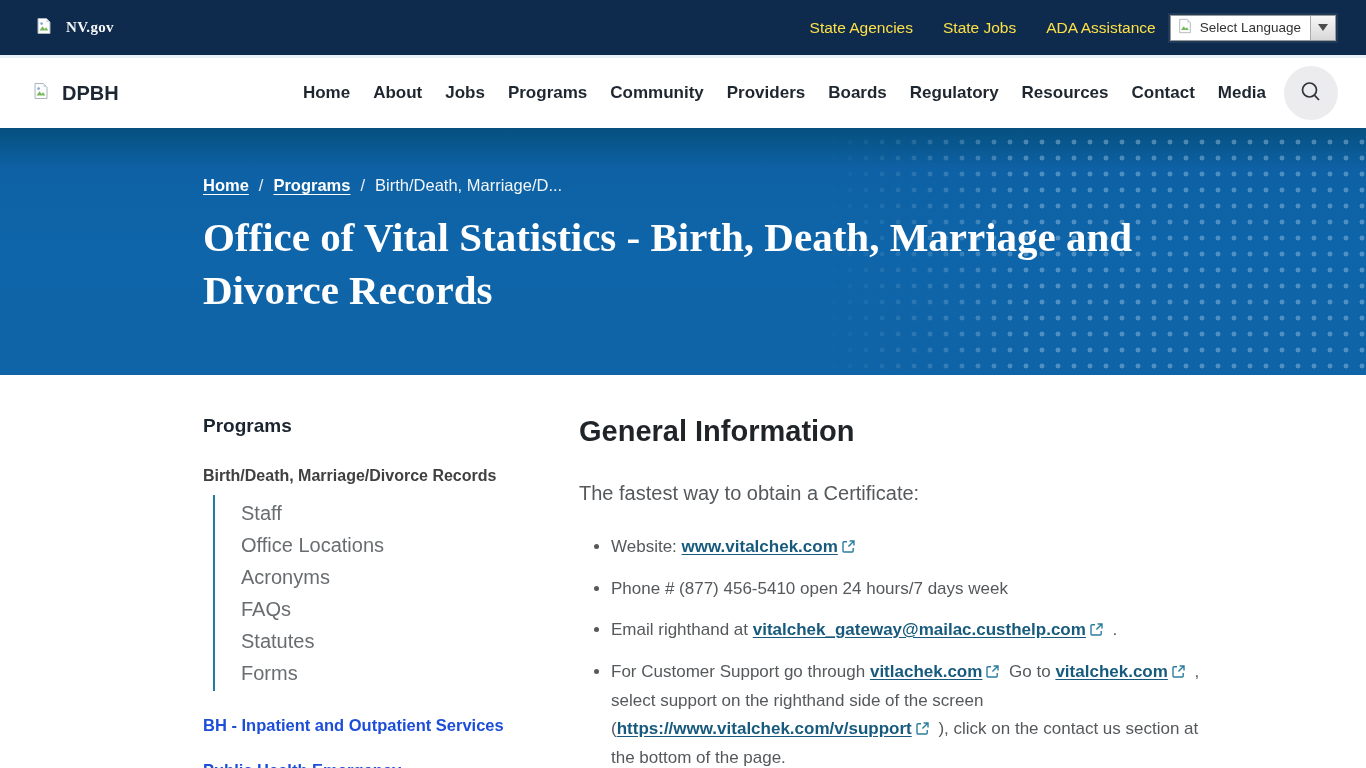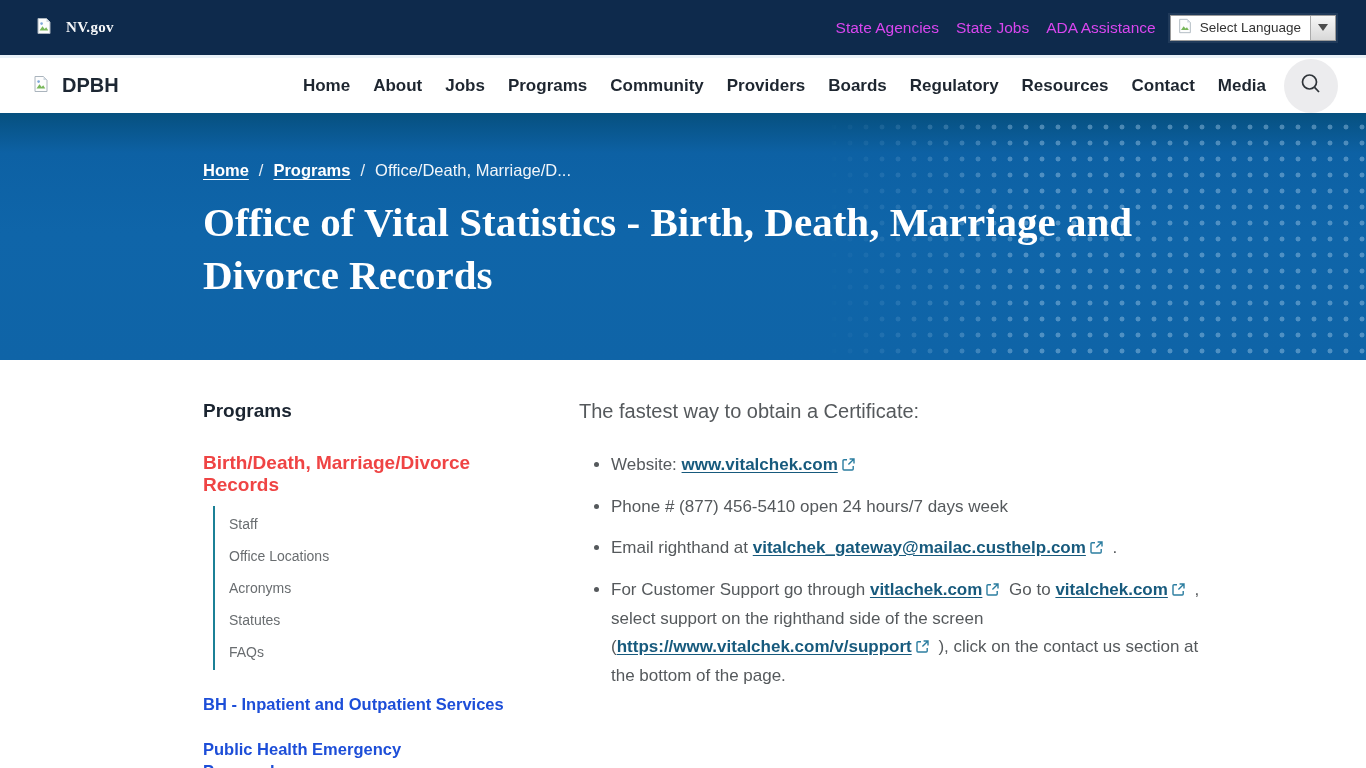--- a/index.html
+++ b/index.html
@@ -17,22 +17,22 @@
     display:flex; align-items:center;
     padding:0 30px 0 35px;
   }
   .topbar-brand { display:flex; align-items:center; gap:13px; text-decoration:none; }
   .topbar-brand-text {
     color:#f4f6f8; font-family:"Liberation Serif", serif;
     font-size:15px; font-weight:700; letter-spacing:.3px;
   }
   .topbar-right { margin-left:auto; display:flex; align-items:center; }
   .tb-link {
-    color:#d946ef; font-size:15.5px; text-decoration:none;
-    margin-left:17px; white-space:nowrap;
+    color:#fde047; font-size:15.5px; text-decoration:none;
+    margin-left:30px; white-space:nowrap;
   }
   .lang-widget {
     margin-left:14px; height:26px; background:#ffffff;
     border:1px solid #9a9a9a; display:flex; align-items:stretch;
     box-shadow:0 0 0 2px rgba(255,255,255,.08);
   }
   .lang-main { display:flex; align-items:center; gap:7px; padding:0 9px 0 6px; }
   .lang-text { font-size:13.5px; color:#333; white-space:nowrap; }
   .lang-arrow {
     width:25px; border-left:1px solid #ababab;
@@ -40,21 +40,21 @@
     display:flex; align-items:center; justify-content:center;
   }
   .lang-arrow::after {
     content:""; width:0; height:0;
     border-left:5px solid transparent; border-right:5px solid transparent;
     border-top:7px solid #4c4c4c;
   }
 
   
   .nav {
-    height:58px; background:#ffffff;
+    height:73px; background:#ffffff;
     border-top:3px solid #e9f1f8;
     display:flex; align-items:center;
     padding:0 28px 0 32px;
   }
   .nav-brand { display:flex; align-items:center; gap:12px; text-decoration:none; }
   .nav-brand-text { color:#1d2733; font-size:20px; font-weight:600; }
   .nav-items { margin-left:auto; display:flex; align-items:center; gap:23px; }
   .nav-link {
     color:#1e2630; font-size:17px; font-weight:600;
     text-decoration:none; white-space:nowrap;
@@ -90,29 +90,29 @@
     font-size:41px; line-height:1.3; font-weight:700;
   }
 
   
   .content { display:flex; padding:40px 0 0 203px; }
 
   .sidebar { width:312px; margin-right:64px; flex-shrink:0; }
   .sb-heading { margin:0 0 30px; font-size:19px; font-weight:700; color:#1a2430; }
   .sb-active {
     display:block; margin:8px 0 10px; text-decoration:none;
-    color:#ef4444; font-size:19px; font-weight:600;
+    color:#404040; font-size:16px; font-weight:600;
   }
   .sb-sub {
     list-style:none; margin:0 0 4px 10px; padding:2px 0;
     border-left:2px solid #1b8096;
   }
   .sb-sub a {
     display:block; padding:6px 0 6px 14px;
-    color:#696d70; font-size:14px; text-decoration:none; line-height:20px;
+    color:#696d70; font-size:20px; text-decoration:none; line-height:20px;margin-left:12px;
   }
   .sb-other {
     display:block; margin-top:24px; text-decoration:none;
     color:#1d4ed8; font-size:16.5px; font-weight:600; line-height:1.3;
   }
 
   .main { width:640px; }
   .main-heading { margin:0 0 34px; font-size:29px; font-weight:700; color:#1f2428; }
   .intro { margin:0 0 28px; font-size:20px; color:#55595c; }
   .bullets { margin:0; padding-left:32px; font-size:17px; color:#55595c; line-height:1.65; }
@@ -194,21 +194,21 @@
 
 <section class="hero">
   <div class="hero-dots"></div>
   <div class="hero-inner">
     <nav class="breadcrumb">
 
     <a class="bc-link">Home</a>
         <span class="bc-sep">/</span>
         <a class="bc-link">Programs</a>
         <span class="bc-sep">/</span>
-        <span class="bc-current">Office/Death, Marriage/D...</span>
+        <span class="bc-current">Birth/Death, Marriage/D...</span>
       </nav>
     <h1 class="hero-title">Office of Vital Statistics - Birth, Death, Marriage and Divorce Records</h1>
   </div>
 </section>
 
 <div class="content">
 
   <aside class="sidebar">
     <h2 class="sb-heading">Programs</h2>
     <a class="sb-active">Birth/Death, Marriage/Divorce Records</a>
@@ -217,34 +217,38 @@
     <li>
           <a>Staff</a>
         </li>
         <li>
           <a>Office Locations</a>
         </li>
         <li>
           <a>Acronyms</a>
         </li>
         <li>
+          <a>FAQs</a>
+        </li>
+        <li>
           <a>Statutes</a>
         </li>
         <li>
-          <a>FAQs</a>
+          <a>Forms</a>
         </li>
       </ul>
     <div>
 
     <a class="sb-other">BH - Inpatient and Outpatient Services</a>
         <a class="sb-other">Public Health Emergency Preparedness...</a>
       </div>
   </aside>
 
   <main class="main">
+    <h2 class="main-heading">General Information</h2>
     <p class="intro">The fastest way to obtain a Certificate:</p>
     <ul class="bullets">
 
     <li><span>Website: </span><a class="body-link">www.vitalchek.com</a><span class="ext-icon"><svg width="13" height="13" viewBox="0 0 13 13" fill="none">
               <path d="M5 1.8H2a1 1 0 0 0-1 1V11a1 1 0 0 0 1 1h8.2a1 1 0 0 0 1-1V8" stroke="#2b7da0" stroke-width="1.4"></path>
               <path d="M7.6 1h4.4v4.4M12 1L6.4 6.6" stroke="#2b7da0" stroke-width="1.4"></path>
             </svg></span></li>
         <li><span>Phone # (877) 456-5410 open 24 hours/7 days week</span></li>
         <li><span>Email righthand at </span><a class="body-link">vitalchek_gateway@mailac.custhelp.com</a><span class="ext-icon"><svg width="13" height="13" viewBox="0 0 13 13" fill="none">
               <path d="M5 1.8H2a1 1 0 0 0-1 1V11a1 1 0 0 0 1 1h8.2a1 1 0 0 0 1-1V8" stroke="#2b7da0" stroke-width="1.4"></path>

